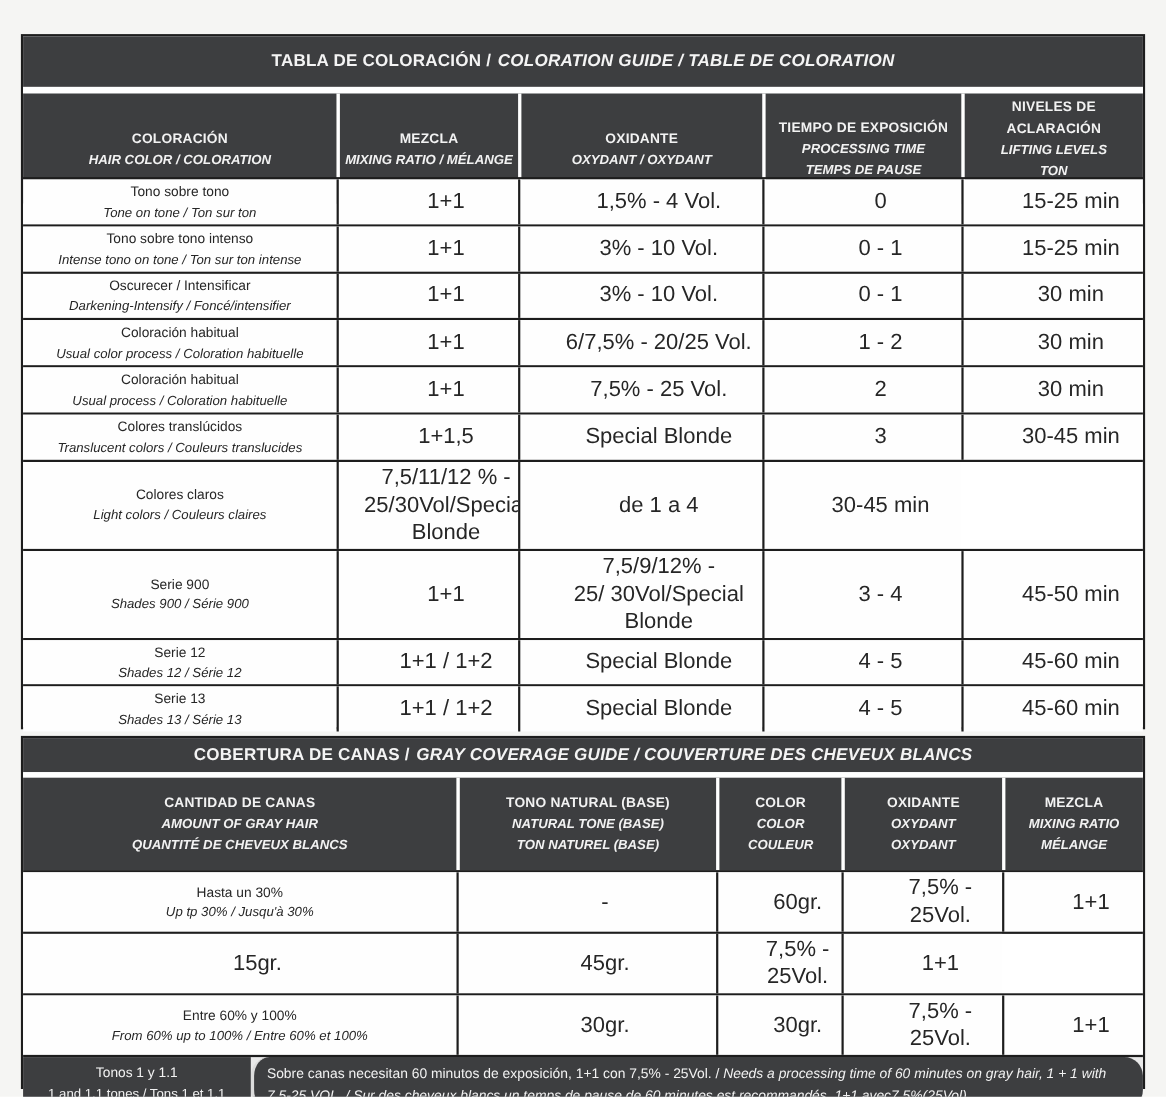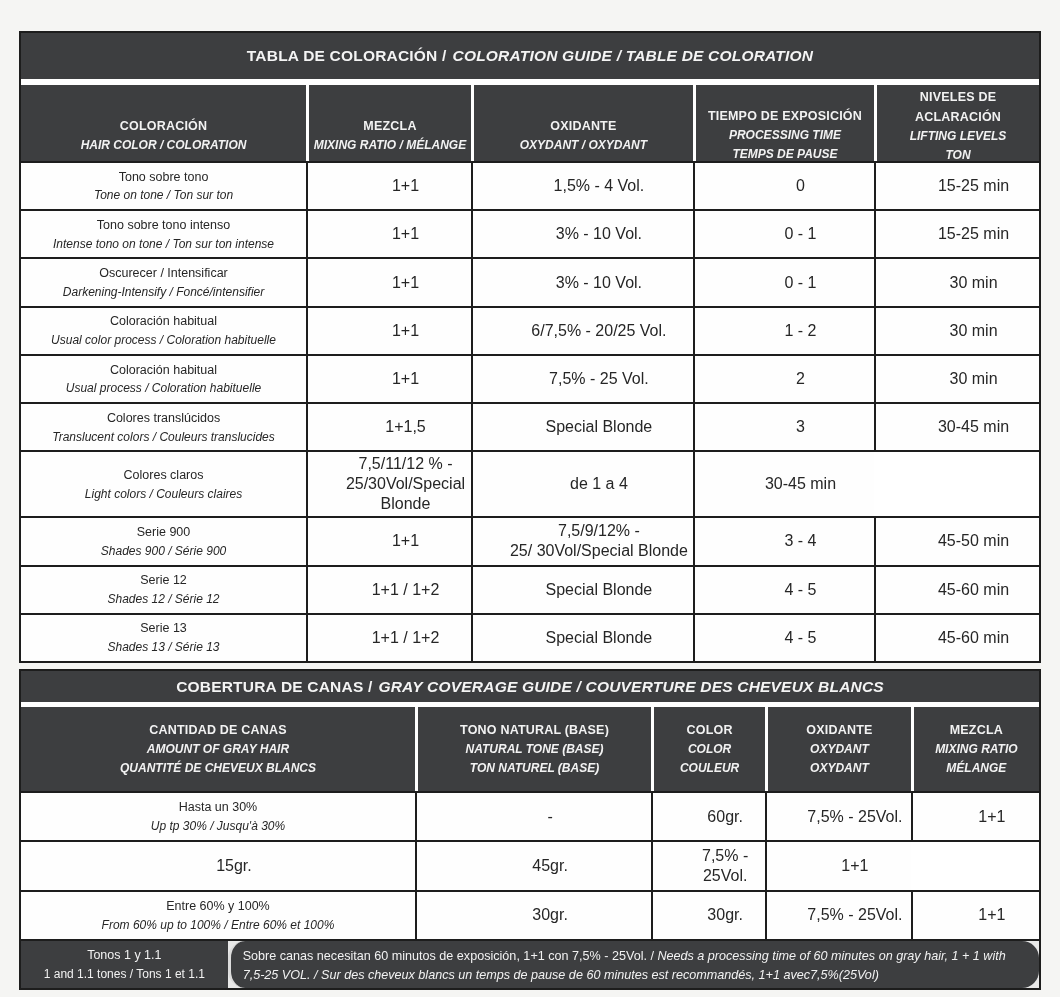--- a/index.html
+++ b/index.html
@@ -24,21 +24,21 @@
   .hcell + .hcell{border-left:3px solid #fff;}
   .htop{font-size:12.5px;font-weight:bold;letter-spacing:.2px;line-height:1.6;}
   .hsub{font-size:12px;font-weight:bold;font-style:italic;line-height:1.55;white-space:pre-line;}
   .rows{flex:1 1 auto;display:flex;flex-direction:column;}
   .row{flex:1 1 0;border-top:2px solid #1d1d1d;}
   .cell{display:flex;flex-direction:column;align-items:center;justify-content:center;text-align:center;padding:2px 4px;box-sizing:border-box;background:#fefefe;}
   .cell + .cell{border-left:2px solid #1d1d1d;}
   .nm{font-size:12.5px;line-height:1.5;}
   .it{font-style:italic;}
   .nm.it{font-size:12px;}
-  .val{font-size:16px;line-height:1.25;white-space:pre-line;padding-left:36px;}
+  .val{font-size:20px;line-height:1.25;white-space:pre-line;padding-left:36px;}
   .foot{flex:0 0 47px;border-top:2px solid #1d1d1d;display:grid;grid-template-columns:20.3% 1fr;background:#e9e9e9;}
   .fcell{background:#3d3e40;color:#f2f2f2;display:flex;flex-direction:column;align-items:center;justify-content:center;text-align:center;padding:2px 6px;box-sizing:border-box;}
   .fcell + .fcell{border-left:3px solid #dcdcdc;align-items:flex-start;text-align:left;padding-left:12px;padding-right:10px;display:block;padding-top:6px;border-radius:17px;}
   .ftop{font-size:12.5px;line-height:1.5;}
   .fsub{font-size:12px;line-height:1.5;}
   .note{font-size:12.6px;line-height:1.55;}
 </style>
 </head>
 <body>
 

